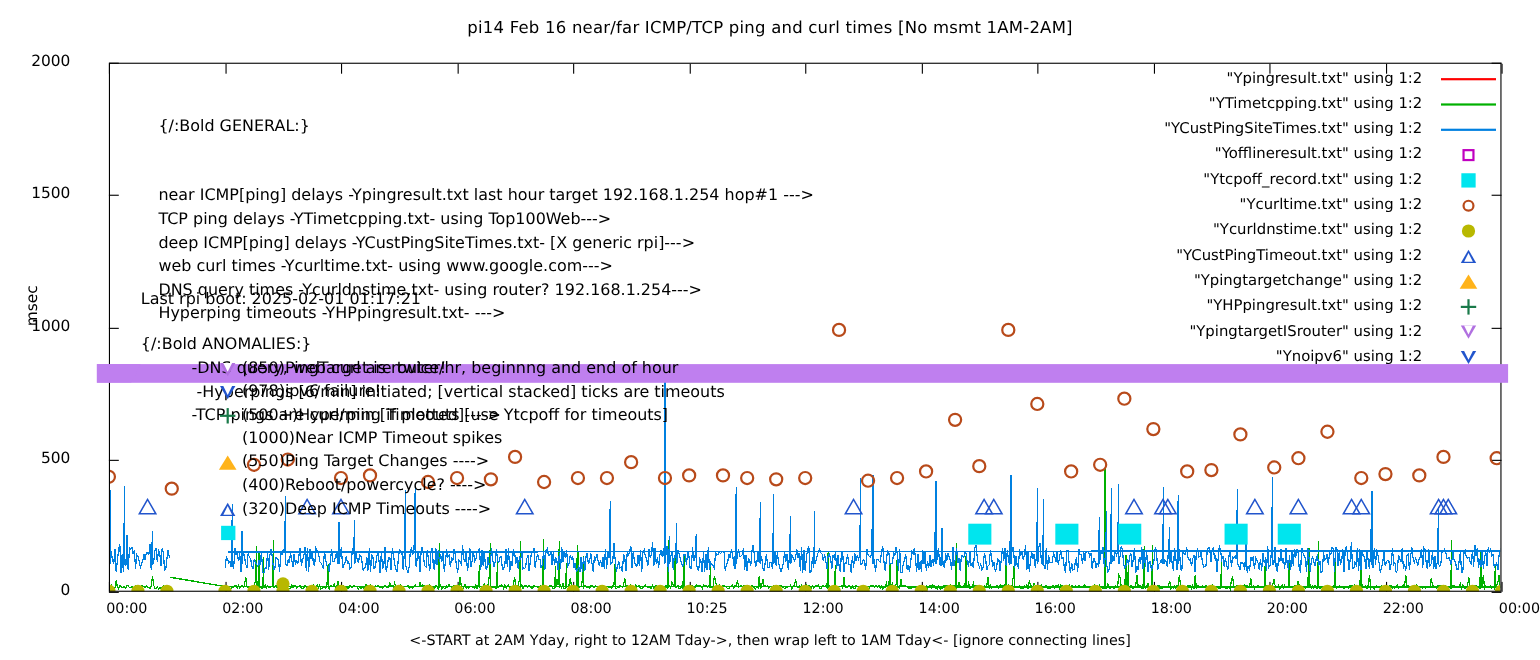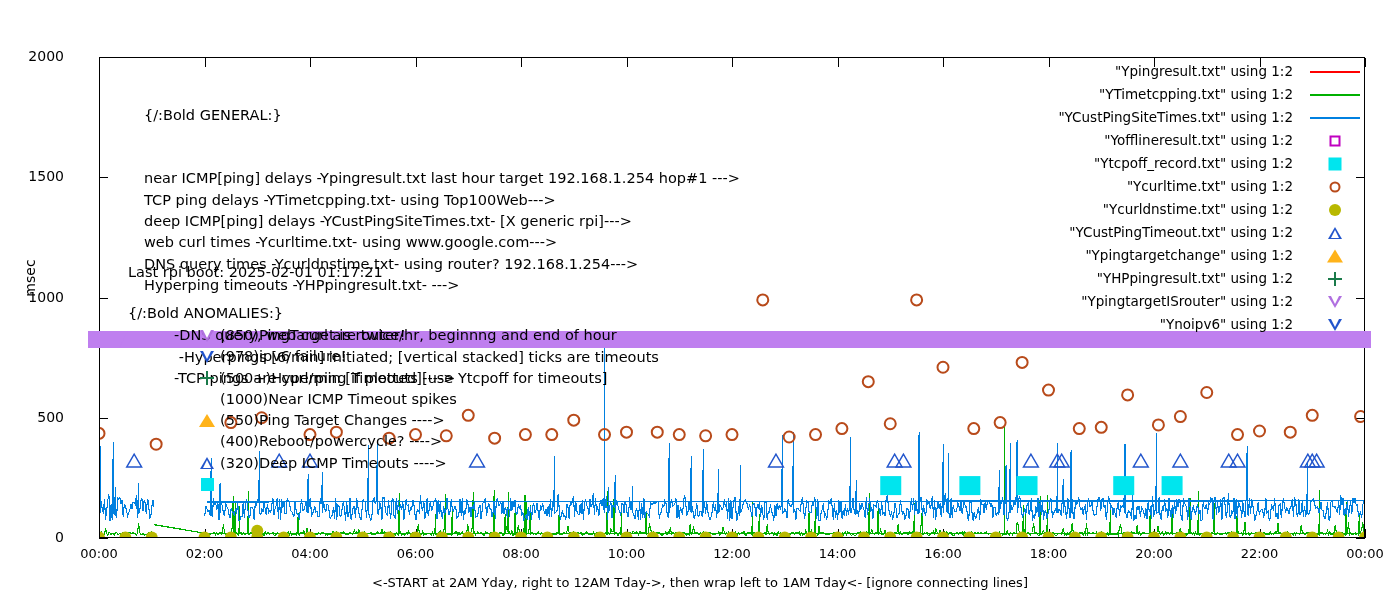--- a/index.html
+++ b/index.html
@@ -18,21 +18,21 @@
               border:1px solid #000;box-sizing:border-box;}
   #plot-area{left:100px;top:58px;width:1264px;height:480px;overflow:hidden;}
 
   .ytick-label{right:1336px;width:80px;text-align:right;font-size:14px;}
   .ytick-mark{left:99px;width:9px;height:1px;background:#000;}
   .ytick-mark-r{left:1356px;width:9px;height:1px;background:#000;}
 
   #ylabel{left:-10px;top:270px;width:80px;text-align:center;font-size:14px;
           transform:rotate(-90deg);transform-origin:50% 50%;}
 
-  .xtick-label{top:546px;width:70px;margin-left:-35px;text-align:center;font-size:13px;}
+  .xtick-label{top:546px;width:70px;margin-left:-35px;text-align:right;font-size:13px;}
   .xtick-mark{top:529px;width:1px;height:9px;background:#000;}
   .xtick-mark-t{top:58px;width:1px;height:9px;background:#000;}
 
   #xcaption{left:0;top:575px;width:1400px;text-align:center;font-size:13px;}
 
   
   #legend{right:37px;top:60px;width:420px;font-size:13.5px;line-height:1.69em;}
   .leg-row{display:flex;align-items:center;justify-content:flex-end;height:23px;}
   .leg-text{text-align:right;white-space:nowrap;padding-right:14px;}
   .leg-key{width:56px;height:20px;position:relative;flex:0 0 56px;}
@@ -72,20 +72,21 @@
   #router-band-notch{left:88px;top:331px;width:40px;height:17px;
       background:#bf7fef;clip-path:polygon(0 0,100% 0,78% 100%,0 100%);}
 
   svg{display:block;}
 </style>
 </head>
 <body>
 
 <div id="root">
 
+  <div class="abs" id="title">pi14 Feb 16  near/far ICMP/TCP ping and curl times [No msmt 1AM-2AM]</div>
 
   <div class="abs" id="ylabel">msec</div>
   <div id="ytick-container">
       <div class="abs ytick-label" style="top: 48px;">2000</div>
       <div class="abs ytick-mark" style="top: 57px;"></div>
       <div class="abs ytick-mark-r" style="top: 57px;"></div>
       <div class="abs ytick-label" style="top: 168.25px;">1500</div>
       <div class="abs ytick-mark" style="top: 177.25px;"></div>
       <div class="abs ytick-mark-r" style="top: 177.25px;"></div>
       <div class="abs ytick-label" style="top: 288.5px;">1000</div>
@@ -108,21 +109,21 @@
       <div class="abs xtick-mark-t" style="left: 204.5px;"></div>
       <div class="abs xtick-label" style="left: 310px;">04:00</div>
       <div class="abs xtick-mark" style="left: 310px;"></div>
       <div class="abs xtick-mark-t" style="left: 310px;"></div>
       <div class="abs xtick-label" style="left: 415.5px;">06:00</div>
       <div class="abs xtick-mark" style="left: 415.5px;"></div>
       <div class="abs xtick-mark-t" style="left: 415.5px;"></div>
       <div class="abs xtick-label" style="left: 521px;">08:00</div>
       <div class="abs xtick-mark" style="left: 521px;"></div>
       <div class="abs xtick-mark-t" style="left: 521px;"></div>
-      <div class="abs xtick-label" style="left: 626.5px;">10:00</div>
+      <div class="abs xtick-label" style="left: 626.5px;">10:25</div>
       <div class="abs xtick-mark" style="left: 626.5px;"></div>
       <div class="abs xtick-mark-t" style="left: 626.5px;"></div>
       <div class="abs xtick-label" style="left: 732px;">12:00</div>
       <div class="abs xtick-mark" style="left: 732px;"></div>
       <div class="abs xtick-mark-t" style="left: 732px;"></div>
       <div class="abs xtick-label" style="left: 837.5px;">14:00</div>
       <div class="abs xtick-mark" style="left: 837.5px;"></div>
       <div class="abs xtick-mark-t" style="left: 837.5px;"></div>
       <div class="abs xtick-label" style="left: 943px;">16:00</div>
       <div class="abs xtick-mark" style="left: 943px;"></div>

